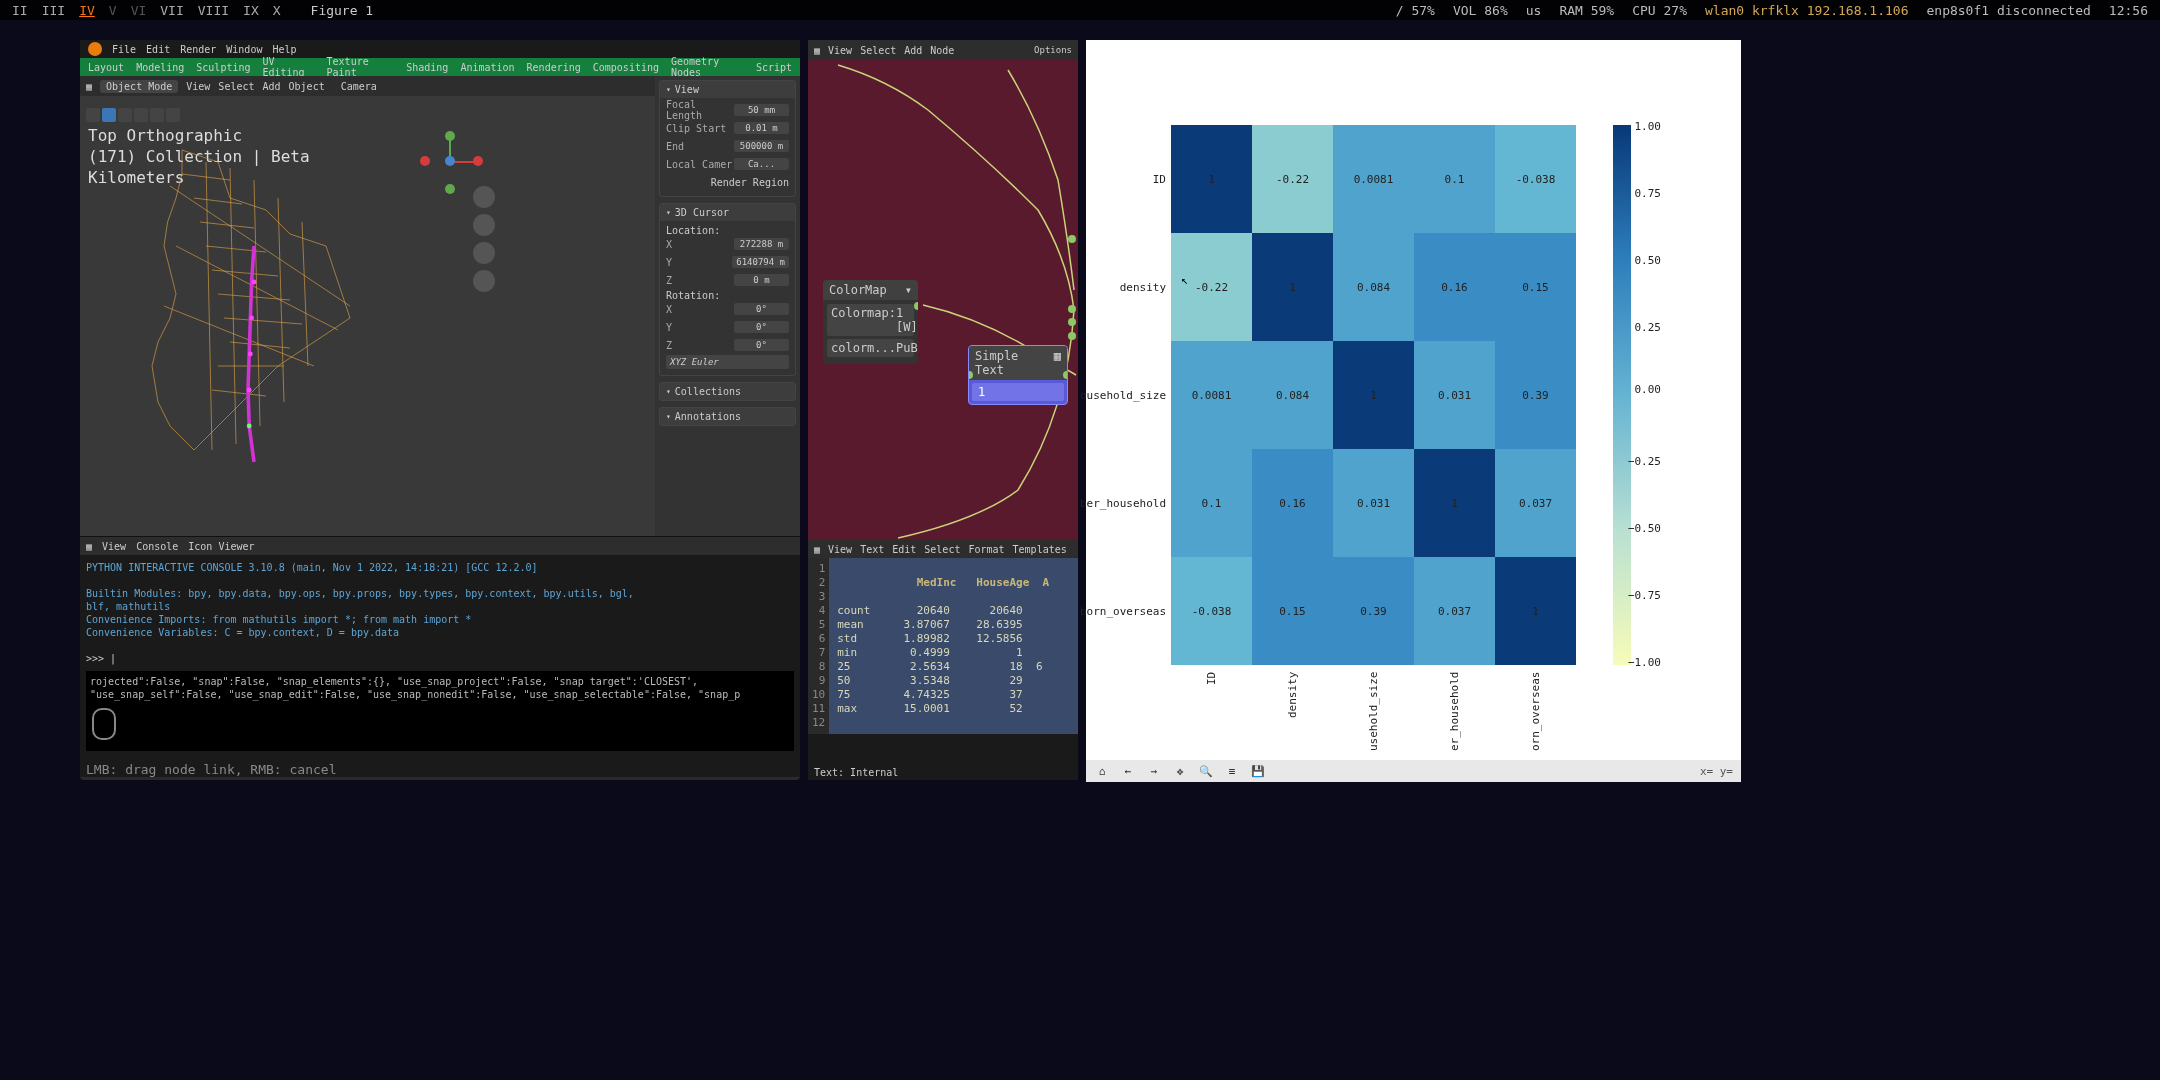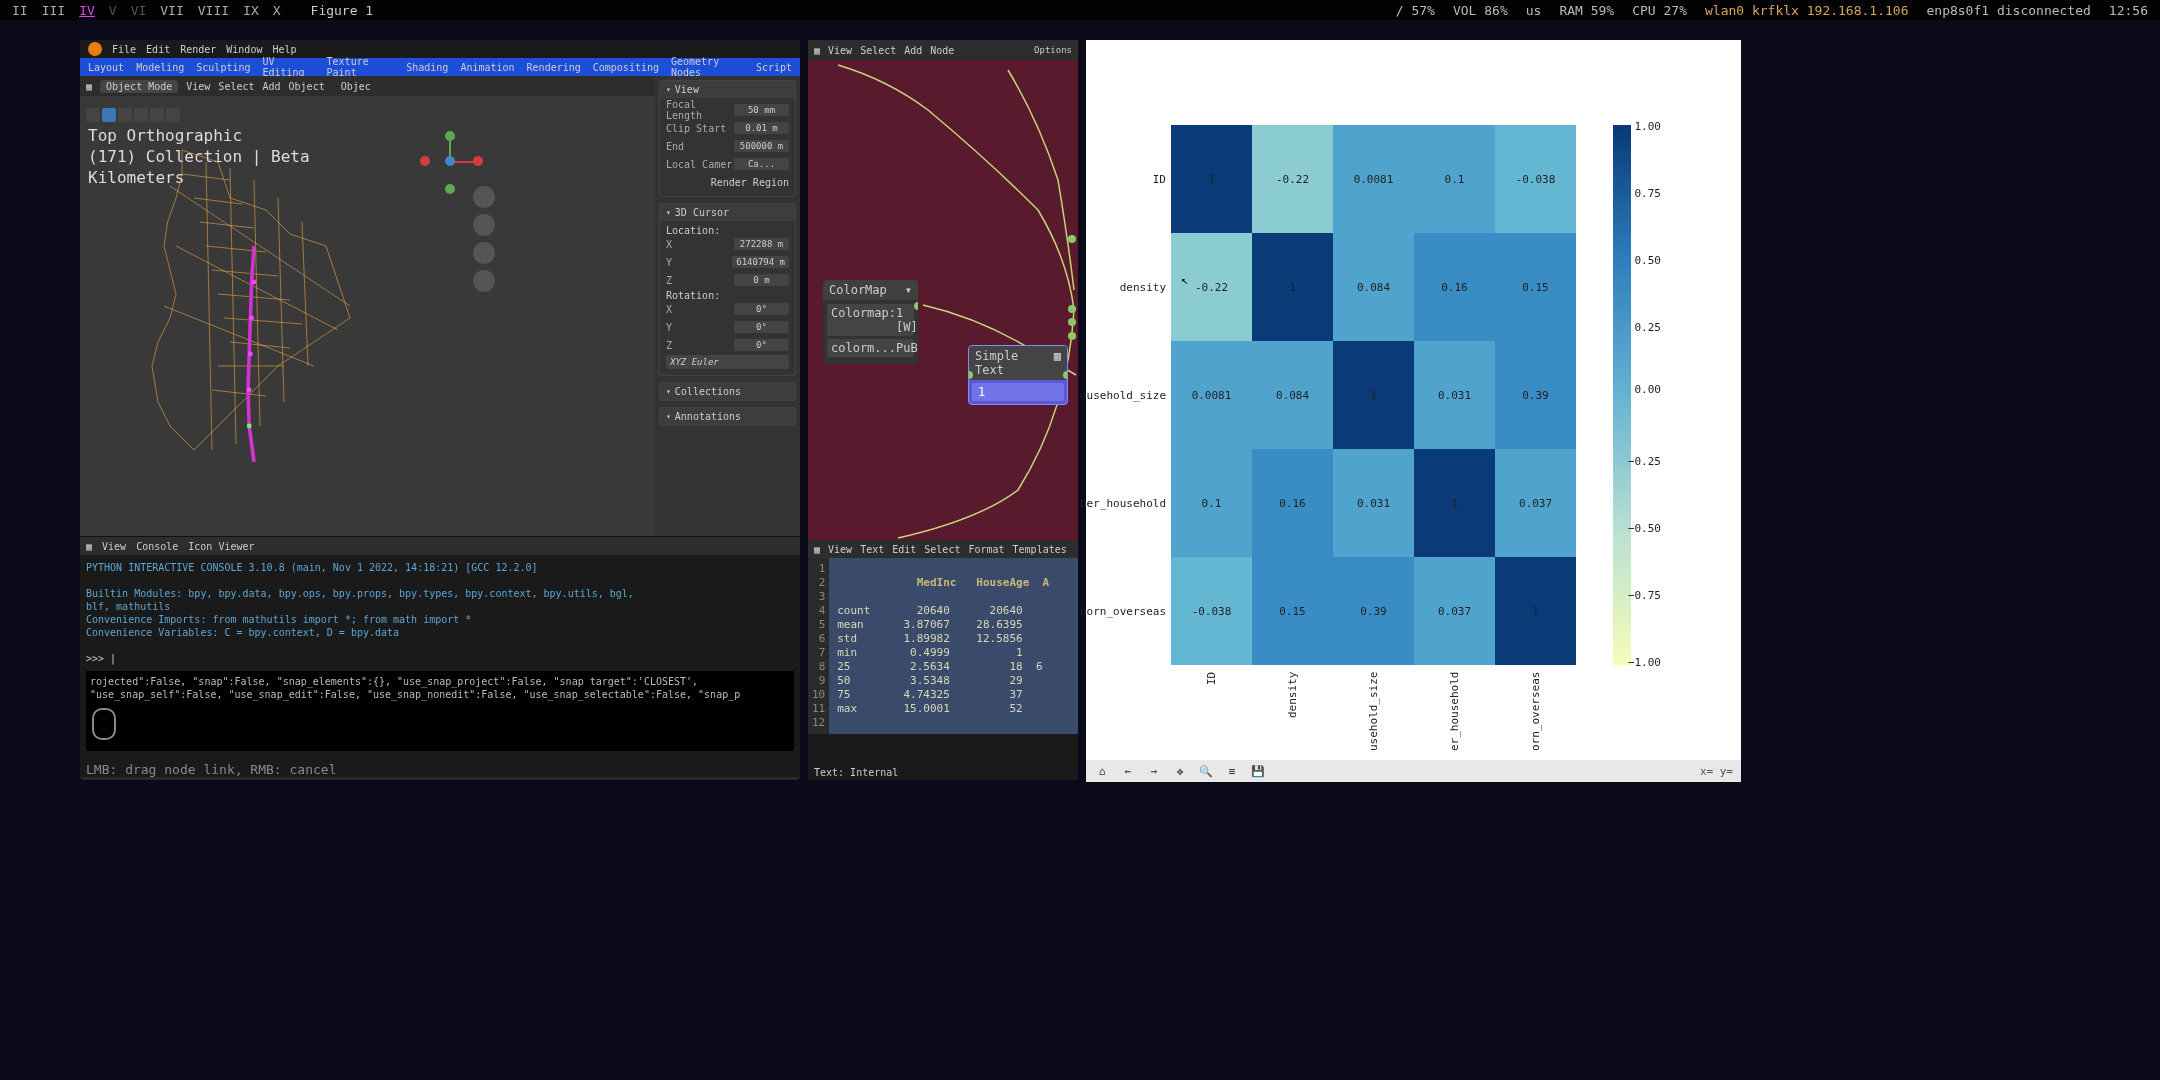--- a/index.html
+++ b/index.html
@@ -2,35 +2,35 @@
 <html><head>
 <meta charset="utf-8">
 <style>
 * { margin: 0; padding: 0; box-sizing: border-box; font-family: monospace; }
 body { background: #0a0a1a; color: #ccc; font-size: 11px; width: 2160px; height: 1080px; overflow: hidden; position: relative; }
 
 
 .topbar { height: 20px; background: rgba(0,0,0,0.8); display: flex; align-items: center; padding: 0 12px; font-size: 13px; color: #aaa; }
 .workspaces { display: flex; gap: 14px; }
 .workspaces span { cursor: pointer; }
-.workspaces .active { color: #d946ef; text-decoration: underline; }
+.workspaces .active { color: #f97316; text-decoration: underline; }
 .workspaces .dim { color: #555; }
 .figure-label { margin-left: 30px; color: #ccc; }
 .status-right { margin-left: auto; display: flex; gap: 18px; }
 .status-right span { color: #bbb; }
 .status-right .yellow { color: #d4a855; }
 
 .main { display: flex; height: 1060px; padding: 20px 80px; gap: 8px; }
 
 
 .blender { width: 720px; height: 740px; background: #2a2a2a; border-radius: 4px; position: relative; display: flex; flex-direction: column; }
 .bl-menubar { height: 18px; background: #1a1a1a; display: flex; align-items: center; gap: 10px; padding: 0 8px; font-size: 10px; color: #ccc; }
 .bl-menubar span { cursor: pointer; }
 .bl-logo { width: 14px; height: 14px; background: #e87d0d; border-radius: 50%; }
-.bl-tabs { height: 18px; background: #1d4ed8; display: flex; align-items: center; gap: 12px; padding: 0 8px; font-size: 10px; }
+.bl-tabs { height: 18px; background: #15803d; display: flex; align-items: center; gap: 12px; padding: 0 8px; font-size: 10px; }
 .bl-top { display: flex; height: 460px; }
 .bl-viewport { flex: 1; background: #393939; position: relative; }
 .bl-vp-header { height: 20px; background: #2d2d2d; display: flex; align-items: center; gap: 8px; padding: 0 6px; font-size: 10px; }
 .bl-mode { background: #444; padding: 1px 6px; border-radius: 3px; }
 .bl-vp-info { position: absolute; top: 26px; left: 8px; font-size: 16px; color: #ddd; line-height: 1.3; }
 .bl-gizmo { position: absolute; top: 60px; right: 180px; width: 50px; height: 50px; }
 .axis { position: absolute; width: 30px; height: 2px; left: 25px; top: 25px; transform-origin: left center; }
 .axis-x { background: #d63c3c; }
 .axis-y { background: #5fa84e; transform: rotate(-90deg); }
 .axis-dot { width: 10px; height: 10px; border-radius: 50%; position: absolute; }
@@ -164,21 +164,21 @@
 
   <div class="bl-top">
     <div class="bl-viewport">
       <div class="bl-vp-header">
         <span>▦</span>
         <span class="bl-mode">Object Mode</span>
         <span>View</span>
         <span>Select</span>
         <span>Add</span>
         <span>Object</span>
-        <span style="margin-left:8px">Objec</span>
+        <span style="margin-left:8px">Camera</span>
       </div>
       <div class="bl-vp-shade">
         <div class="shade-btn"></div>
         <div class="shade-btn active"></div>
         <div class="shade-btn"></div>
         <div class="shade-btn"></div>
         <div class="shade-btn"></div>
         <div class="shade-btn"></div>
       </div>
       <div class="bl-vp-info" style="top:50px">

